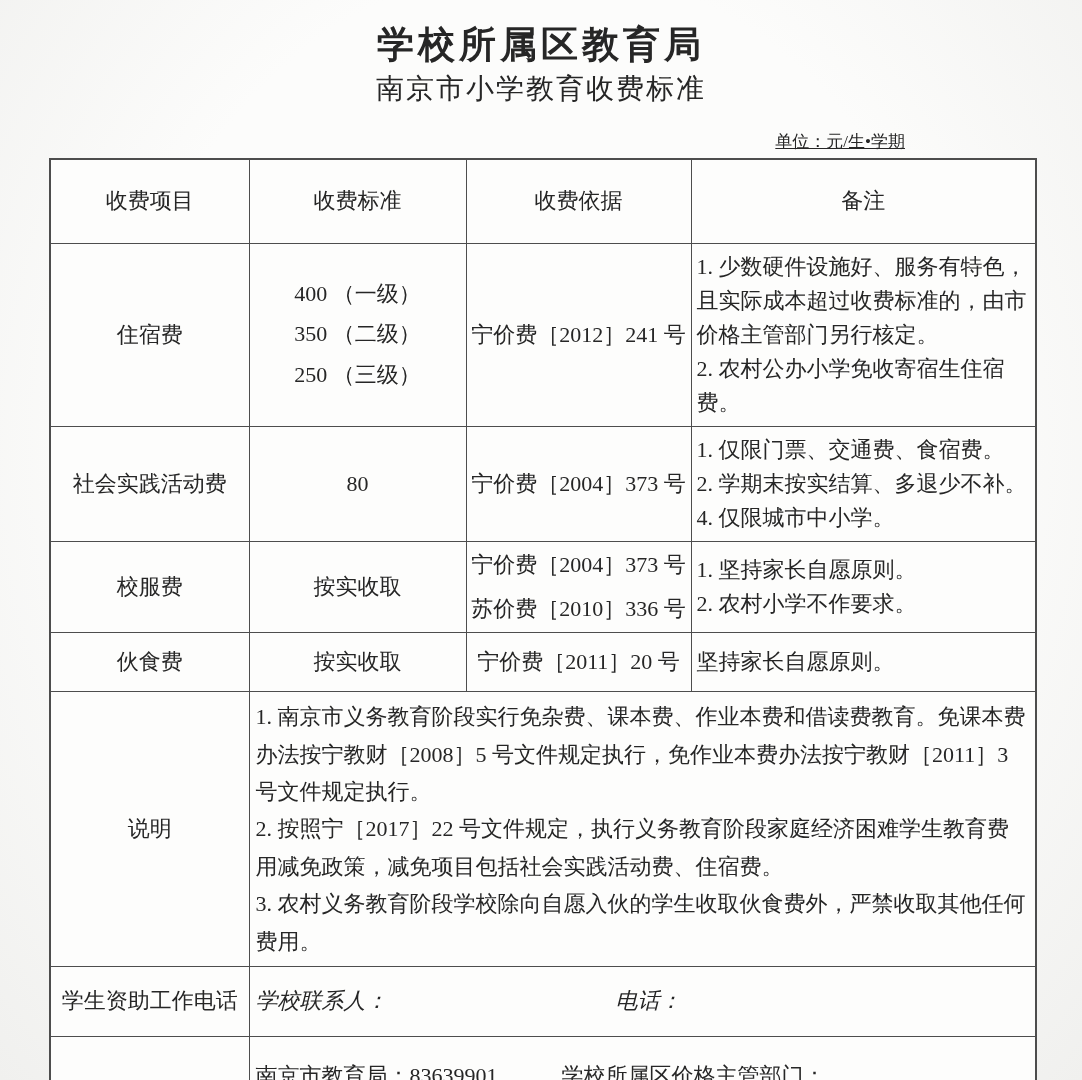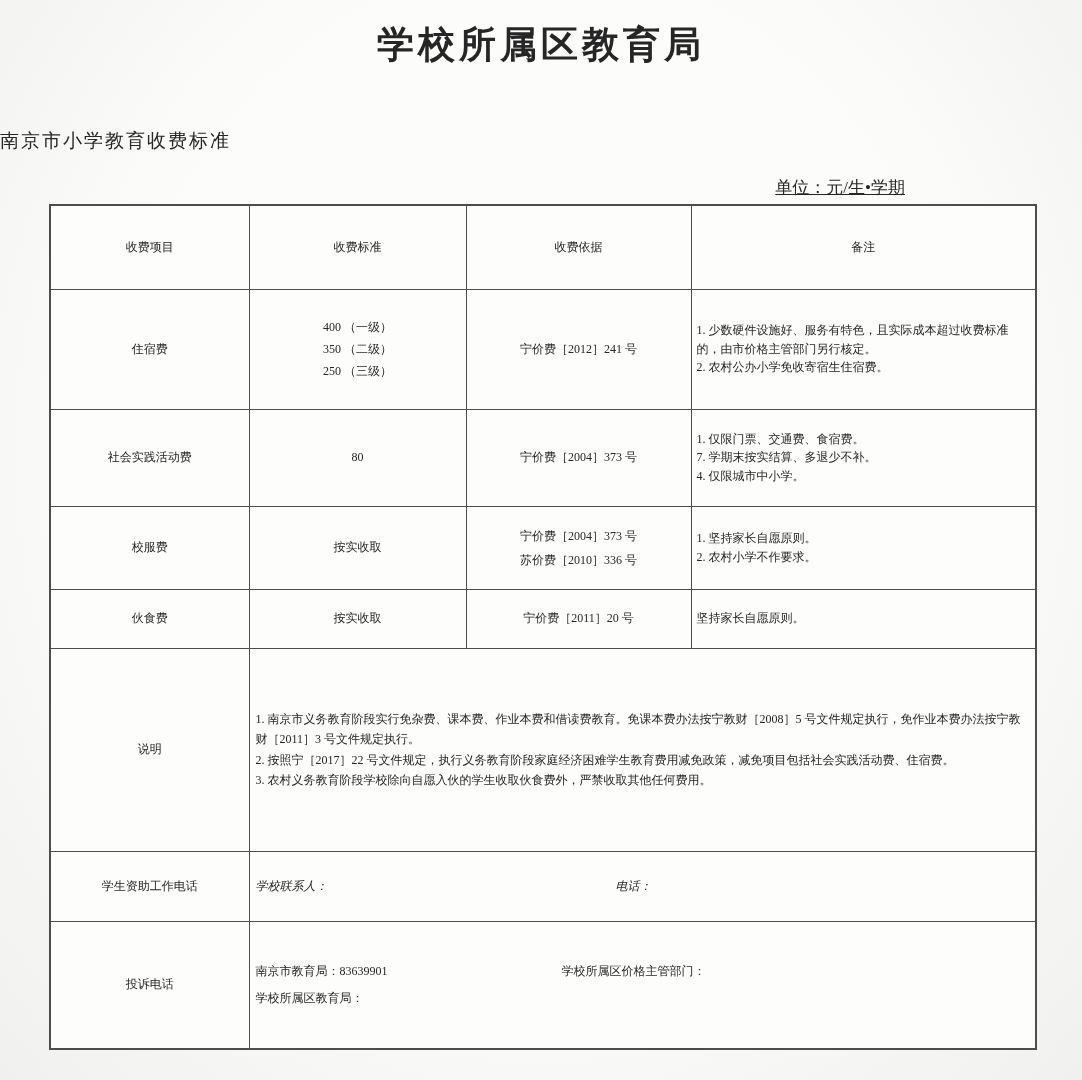--- a/index.html
+++ b/index.html
@@ -15,43 +15,42 @@
     overflow: hidden;
   }
   .page-title {
     padding-top: 20px;
     text-align: center;
     font-size: 37px;
     font-weight: 600;
     letter-spacing: 4px;
   }
   .page-subtitle {
-    margin-top: 58px;
-    text-align: left;
-    font-size: 19px;
+    text-align: center;
+    font-size: 28px;
     letter-spacing: 2px;
   }
   .unit-note {
     margin-top: 22px;
     text-align: right;
     padding-right: 177px;
     font-size: 17px;
     text-decoration: underline;
   }
   table.fee-table {
     margin: 5px 0 0 49px;
     width: 986px;
     border-collapse: collapse;
     table-layout: fixed;
     border: 2px solid #4d4d4d;
     background: #fdfdfc;
   }
   .fee-table td, .fee-table th {
     border: 1px solid #4d4d4d;
-    font-size: 12px;
+    font-size: 22px;
     font-weight: normal;
     vertical-align: middle;
     overflow: hidden;
   }
   .cell-center { text-align: center; }
   .cell-left   { text-align: left; padding: 6px 5px 6px 5px; line-height: 1.55; }
   .basis-lines { line-height: 2.0; }
   .standard-lines { line-height: 1.85; }
   .notes-content { text-align: left; padding: 6px 8px 6px 6px; line-height: 1.7; }
   .row-header    { height: 84px; }
@@ -103,21 +102,21 @@
       <div>2.  农村公办小学免收寄宿生住宿费。</div>
     </td>
   </tr>
 
   <tr class="row-social">
     <td class="cell-center">社会实践活动费</td>
     <td class="cell-center">80</td>
     <td class="cell-center">宁价费［2004］373 号</td>
     <td class="cell-left">
       <div>1.  仅限门票、交通费、食宿费。</div>
-      <div>7.  学期末按实结算、多退少不补。</div>
+      <div>2.  学期末按实结算、多退少不补。</div>
       <div>4.  仅限城市中小学。</div>
     </td>
   </tr>
 
   <tr class="row-uniform">
     <td class="cell-center">校服费</td>
     <td class="cell-center">按实收取</td>
     <td class="cell-center basis-lines">
       <div>宁价费［2004］373 号</div>
       <div>苏价费［2010］336 号</div>

